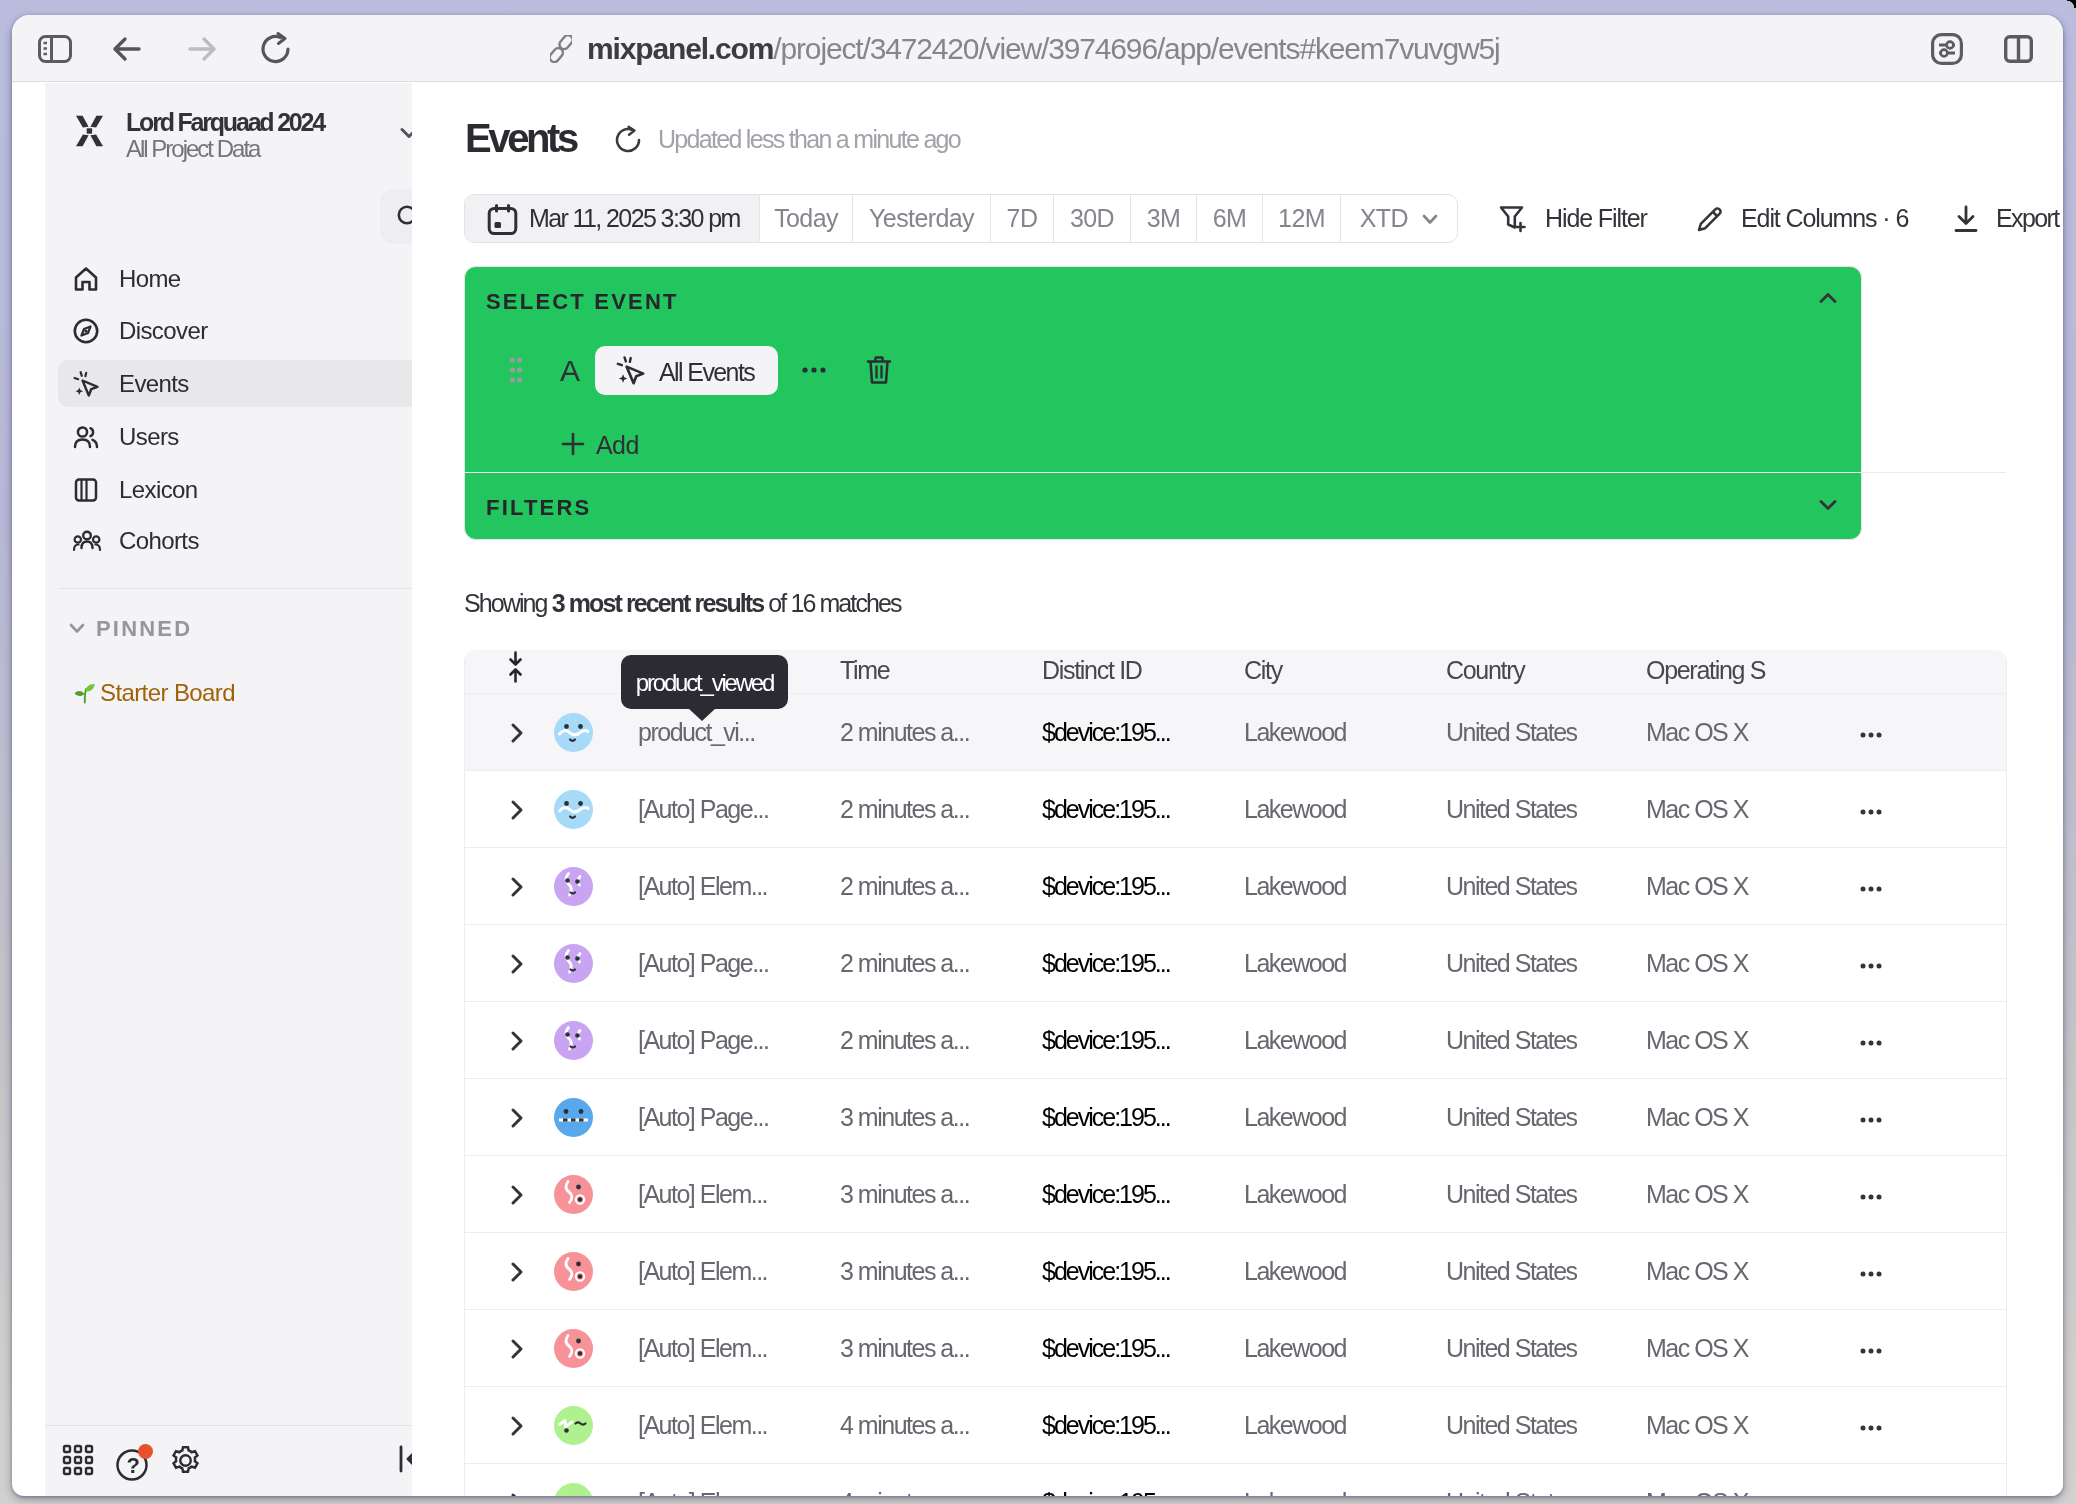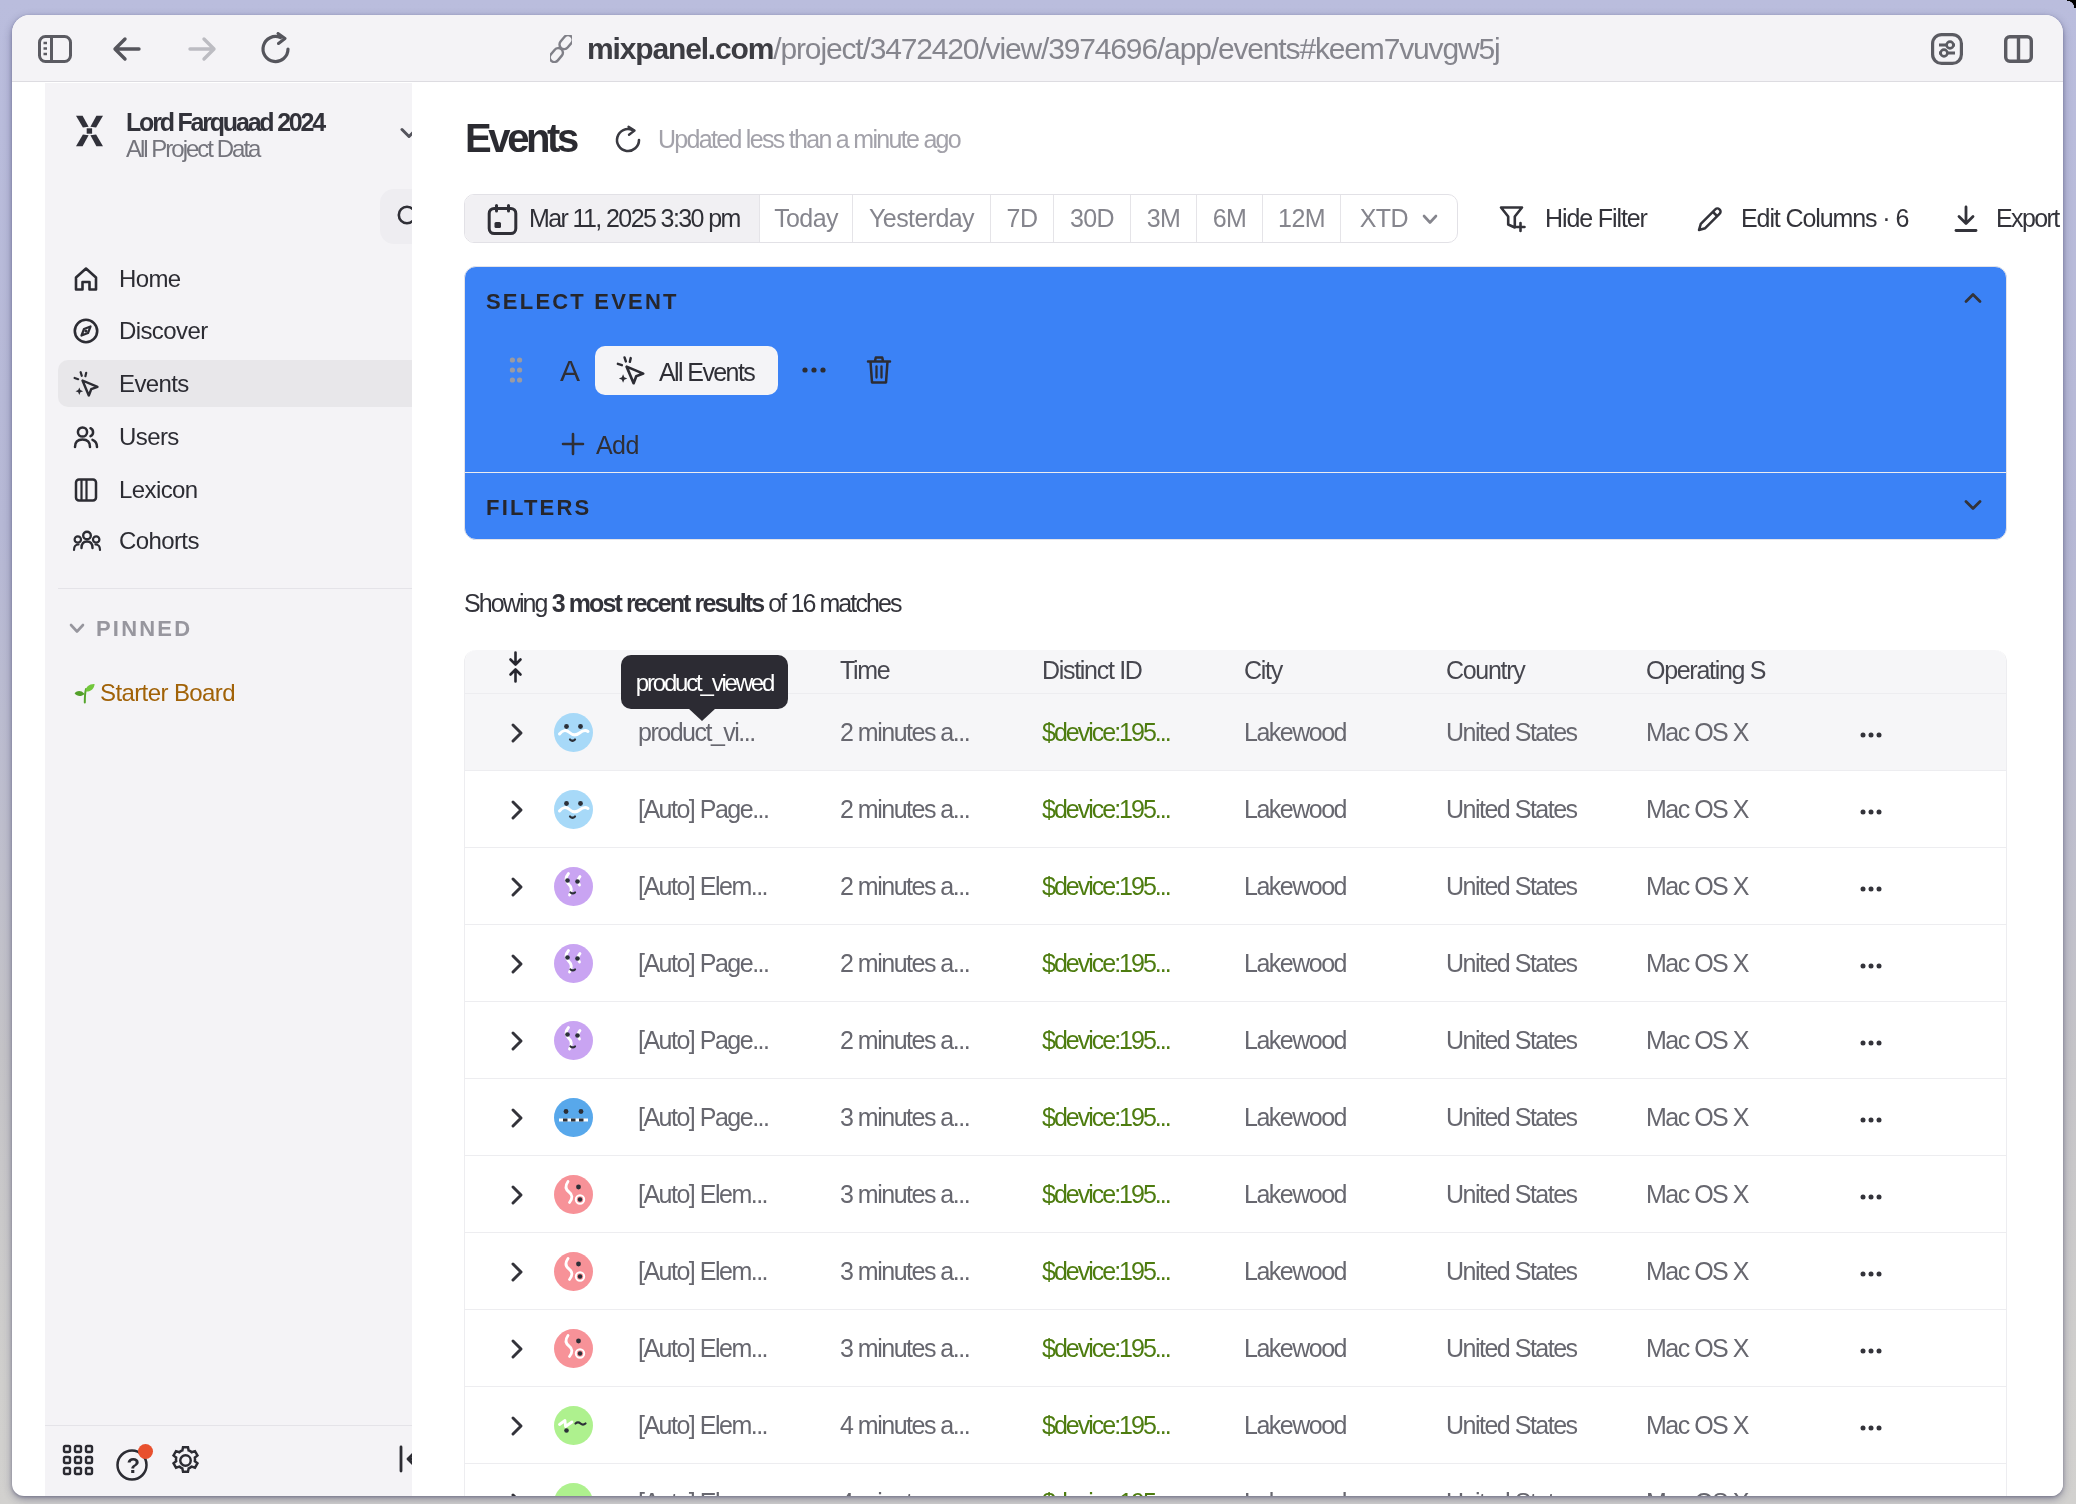--- a/index.html
+++ b/index.html
@@ -53,40 +53,40 @@
 #datebar { position:absolute; left:52px; top:111px; width:994px; height:49px;
   border:1px solid #e2e1e6; border-radius:10px; background:#fff; display:flex; }
 .seg { height:47px; line-height:47px; text-align:center; font-size:25px; color:#85858d;
   border-right:1px solid #e5e4e8; flex:none; letter-spacing:-0.6px;}
 .seg:last-child { border-right:none; }
 #seg-date { width:295px; background:#f1f0f3; border-radius:9px 0 0 9px; color:#2f2f36; font-weight:500; position:relative; text-align:left;}
 #seg-date svg { position:absolute; left:22px; top:9px; }
 #seg-date em { font-style:normal; position:absolute; left:64px; top:0; letter-spacing:-1.6px; white-space:nowrap;}
 .ctl { position:absolute; top:111px; height:49px; display:flex; align-items:center; font-size:25px; font-weight:500; color:#33333a; letter-spacing:-1.1px;}
 
-#card { position:absolute; left:52px; top:183px; width:1543px; height:274px;
-  border:1px solid #e4e3e8; border-radius:12px; background:#3b82f6; }
+#card { position:absolute; left:52px; top:183px; width:1398px; height:274px;
+  border:1px solid #e4e3e8; border-radius:12px; background:#22c55e; }
 .cardlabel { position:absolute; font-size:22px; font-weight:bold; color:#26262c; letter-spacing:2.2px; }
 #chip { position:absolute; left:130px; top:79px; width:183px; height:49px; background:#f4f4f7; border-radius:10px; }
 #chip svg { position:absolute; left:20px; top:9px; }
 #chip span { position:absolute; left:64px; top:12px; font-size:25px; font-weight:500; color:#2f2f36; letter-spacing:-1.6px; white-space:nowrap;}
 #addrow { position:absolute; left:96px; top:165px; }
 #addrow span { position:absolute; left:35px; top:-1px; font-size:25px; font-weight:500; color:#2f2f36; letter-spacing:-0.6px;}
 #carddiv { position:absolute; left:0; top:205px; width:1541px; height:0; border-top:1px solid #ececf0; }
 
 #showing { position:absolute; left:52px; top:506px; font-size:25px; color:#33333a; letter-spacing:-1.9px;}
 
 #table { position:absolute; left:52px; top:567px; width:1543px; height:846px;
   border-left:1px solid #ededf0; border-right:1px solid #ededf0; border-radius:12px 12px 0 0; background:#fff; }
 #thead { position:absolute; left:0; top:0; width:1541px; height:43px; background:#f6f6f8; border-radius:12px 12px 0 0; }
 .th { position:absolute; top:6px; font-size:25px; font-weight:500; color:#47474f; letter-spacing:-1.3px;}
 .row { position:absolute; left:0; width:1541px; height:77px; border-top:1px solid #ededf0; }
 .row.hl { background:#f6f6f8; }
 .cell { position:absolute; top:24px; font-size:25px; color:#67676f; white-space:nowrap; letter-spacing:-1.5px;}
-.cell.id { color:#4d7c0f; letter-spacing:-2px;}
+.cell.id { color:#000000; letter-spacing:-2px;}
 .rchev { position:absolute; left:45px; top:28px; }
 .avatar { position:absolute; left:89px; top:19px; }
 .rdots { position:absolute; left:1395px; top:38px; }
 
 #tip { position:absolute; left:209px; top:572px; width:167px; height:54px; background:#2c2b33; border-radius:10px; z-index:5;}
 #tip span { position:absolute; left:0; width:167px; text-align:center; top:14px; font-size:24px; color:#fff; letter-spacing:-2.2px;}
 #tip:after { content:""; position:absolute; left:67px; top:53px; width:0; height:0;
   border-left:14px solid transparent; border-right:14px solid transparent; border-top:13px solid #2c2b33; }
 </style>
 </head>

